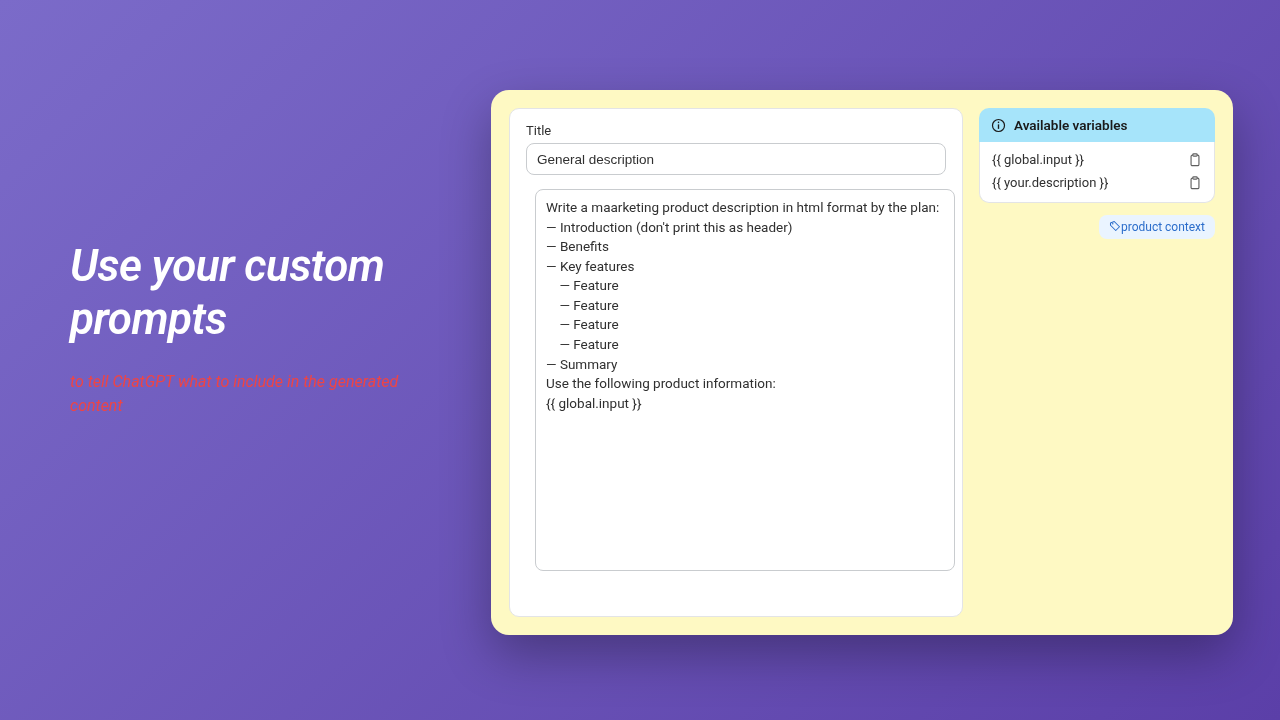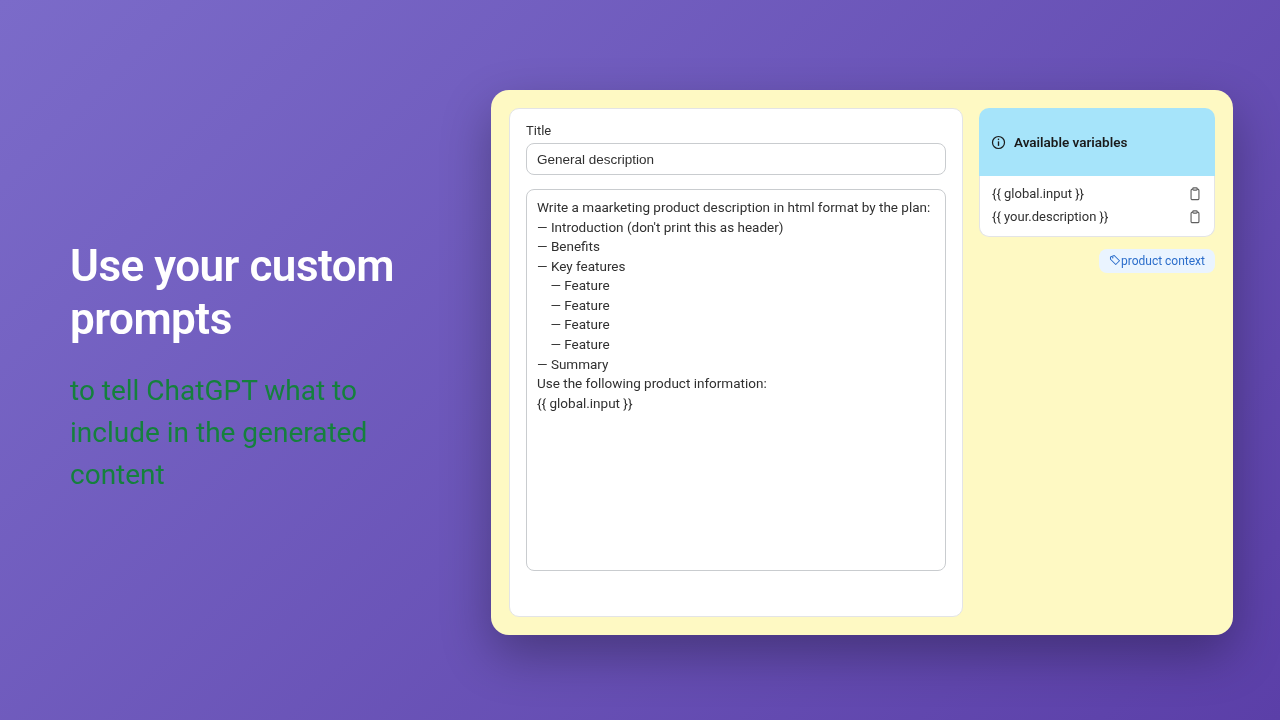--- a/index.html
+++ b/index.html
@@ -9,32 +9,33 @@
       background: linear-gradient(135deg, #7B6BC9 0%, #5B3FA8 100%);
       font-family: -apple-system, BlinkMacSystemFont, 'Segoe UI', Roboto, Arial, sans-serif;
       overflow: hidden;
       position: relative;
     }
     .hero-text {
       position: absolute;
       left: 70px;
       top: 240px;
       width: 380px;
+      font-style: italic;
     }
     .hero-title {
       color: #fff;
       font-size: 44px;
       font-weight: 600;
       line-height: 1.2;
       margin-bottom: 24px;
       letter-spacing: -0.5px;
     }
     .hero-subtitle {
-      color: #15803d;
-      font-size: 28px;
+      color: #ef4444;
+      font-size: 16px;
       font-weight: 400;
       line-height: 1.5;
     }
     .app-panel {
       position: absolute;
       left: 491px;
       top: 90px;
       width: 742px;
       height: 545px;
       background: #fef9c3;
@@ -79,26 +80,27 @@
       height: 382px;
       border: 1px solid #C9CCCF;
       border-radius: 8px;
       padding: 8px 10px;
       font-size: 13.5px;
       color: #303030;
       line-height: 1.45;
       resize: none;
       font-family: inherit;
       white-space: pre-wrap;
+      margin-left: 9px;
     }
     .vars-header {
       background: #A6E4FA;
       border-top-left-radius: 10px;
       border-top-right-radius: 10px;
-      padding: 26px 12px;
+      padding: 9px 12px;
       display: flex;
       align-items: center;
       gap: 8px;
       font-size: 13.5px;
       font-weight: 600;
       color: #1A1A1A;
     }
     .vars-body {
       background: #fff;
       border: 1px solid #E3E4E6;

